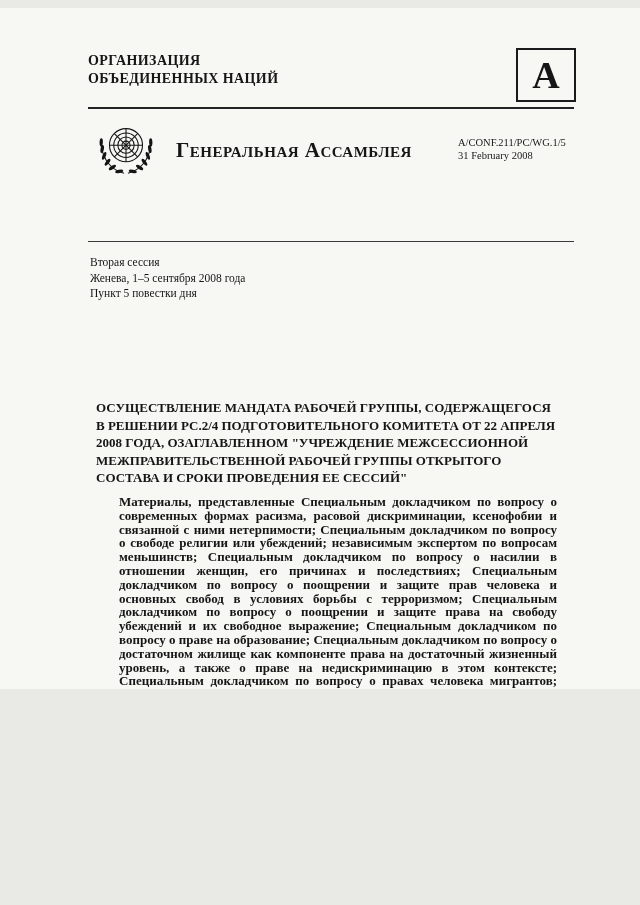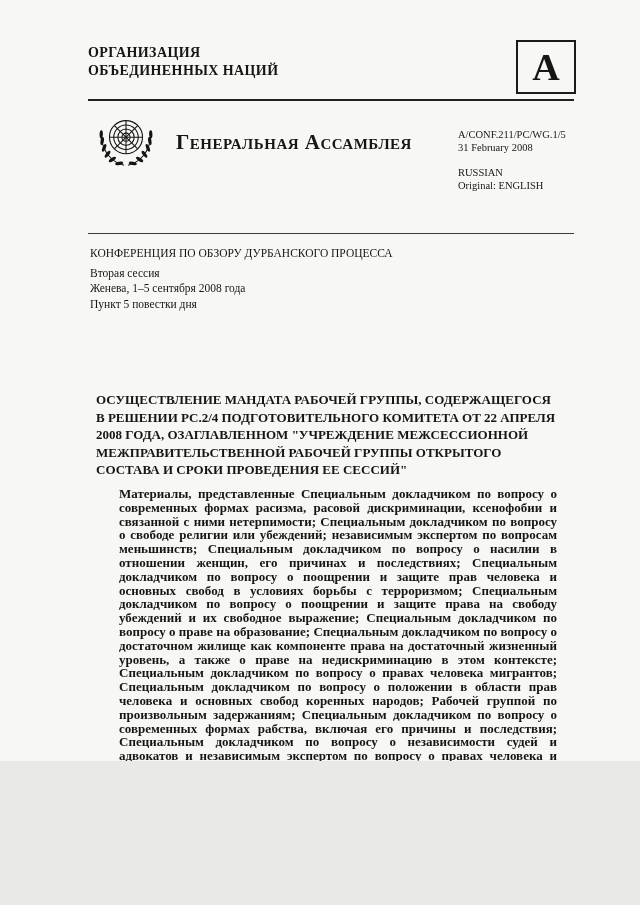--- a/index.html
+++ b/index.html
@@ -4,22 +4,22 @@
 <style>
   html, body { margin:0; padding:0; }
   body {
     background:#e9e9e6;
     font-family:"Liberation Serif", serif;
     -webkit-font-smoothing:antialiased;
   }
   .page {
     position:relative;
     width:640px;
-    height:761px;
-    margin:0 auto;
+    height:681px;
+    margin:8px auto;
     background:#f7f7f4;
     color:#161616;
     overflow:hidden;
   }
 
   
   .org-block {
     position:absolute; left:88px; top:44px;
     font-weight:bold; font-size:14px; line-height:18px;
     letter-spacing:0.4px;
@@ -143,28 +143,25 @@
         <ellipse class="leaf" cx="9.5" cy="24" rx="4.2" ry="1.7" transform="rotate(-88 9.5 24)"></ellipse>
       </g>
     </svg>
   </div>
 
   <div class="assembly-title">Генеральная Ассамблея</div>
 
   <div class="distr-block">
     <div class="grp">A/CONF.211/PC/WG.1/5
 31 February 2008</div>
-    <div class="grp">RUSSIAN
-Original:  ENGLISH</div>
   </div>
 
   <div class="rule2"></div>
 
   <div class="session-block">
-    <p>КОНФЕРЕНЦИЯ ПО ОБЗОРУ ДУРБАНСКОГО ПРОЦЕССА</p>
     <p class="tight">Вторая сессия
 Женева, 1–5 сентября 2008 года
 Пункт 5 повестки дня</p>
   </div>
 
   <div class="doc-title">ОСУЩЕСТВЛЕНИЕ МАНДАТА РАБОЧЕЙ ГРУППЫ, СОДЕРЖАЩЕГОСЯ В РЕШЕНИИ PC.2/4 ПОДГОТОВИТЕЛЬНОГО КОМИТЕТА ОТ 22 АПРЕЛЯ 2008 ГОДА, ОЗАГЛАВЛЕННОМ "УЧРЕЖДЕНИЕ МЕЖСЕССИОННОЙ МЕЖПРАВИТЕЛЬСТВЕННОЙ РАБОЧЕЙ ГРУППЫ ОТКРЫТОГО СОСТАВА И СРОКИ ПРОВЕДЕНИЯ ЕЕ СЕССИЙ"</div>
 
   <div class="abstract">Материалы, представленные Специальным докладчиком по вопросу о современных формах расизма, расовой дискриминации, ксенофобии и связанной с ними нетерпимости;  Специальным докладчиком по вопросу о свободе религии или убеждений;  независимым экспертом по вопросам меньшинств;  Специальным докладчиком по вопросу о насилии в отношении женщин, его причинах и последствиях;  Специальным докладчиком по вопросу о поощрении и защите прав человека и основных свобод в условиях борьбы с терроризмом;  Специальным докладчиком по вопросу о поощрении и защите права на свободу убеждений и их свободное выражение;  Специальным докладчиком по вопросу о праве на образование;  Специальным докладчиком по вопросу о достаточном жилище как компоненте права на достаточный жизненный уровень, а также о праве на недискриминацию в этом контексте;  Специальным докладчиком по вопросу о правах человека мигрантов;  Специальным докладчиком по вопросу о положении в области прав человека и основных свобод коренных народов;  Рабочей группой по произвольным задержаниям;  Специальным докладчиком по вопросу о современных формах рабства, включая его причины и последствия;  Специальным докладчиком по вопросу о независимости судей и адвокатов и независимым экспертом по вопросу о правах человека и крайней нищете в ответ на вопросник, подготовленный Управлением Верховного комиссара Организации Объединенных Наций по правам человека во исполнение решения PC.1/10 первой сессии Подготовительного комитета Конференции по обзору Дурбанского процесса</div>
 
   <div class="footer">

